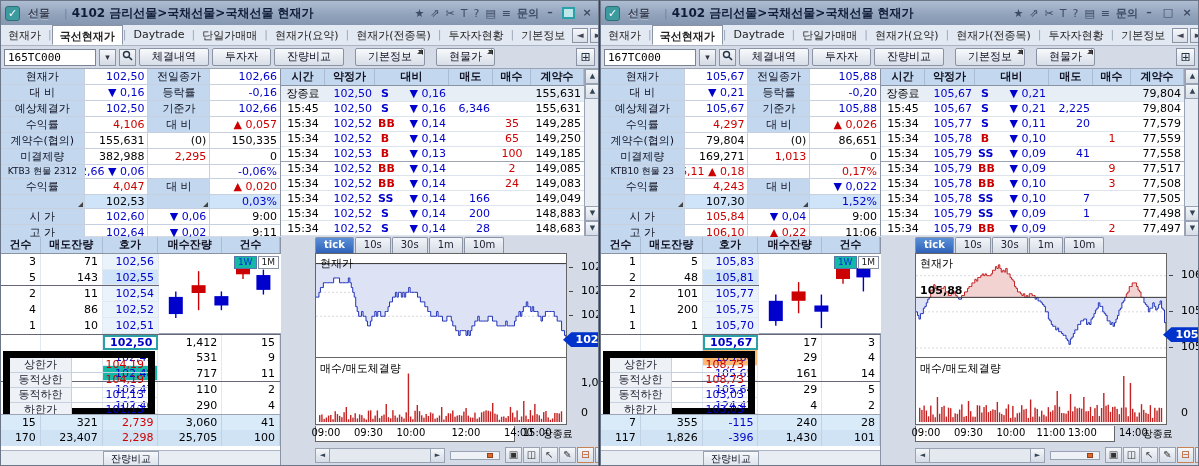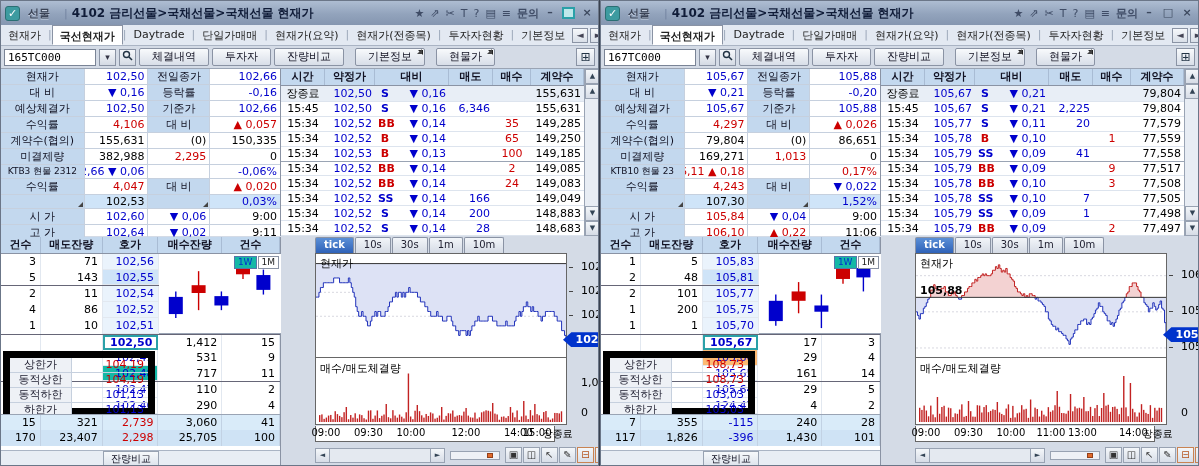--- a/index.html
+++ b/index.html
@@ -123,21 +123,21 @@
   .pricearea { position:absolute; left:0; top:0; width:100%; height:104px; border-bottom:1px solid #666; }
   .volarea { position:absolute; left:0; top:105px; width:100%; bottom:0; }
   .p-title { position:absolute; left:4px; top:2px; color:#000; z-index:2; font-size:11px; }
   .axis { position:absolute; left:256px; top:17px; width:62px; height:172px; }
   .ylab { position:absolute; right:2px; width:56px; text-align:left; padding-left:8px; color:#000; font-size:11px; }
   .ytick { position:absolute; left:0; width:4px; height:1px; background:#444; }
   .marker { position:absolute; left:0; width:60px; height:15px; background:#0033cc; color:#fff; font-weight:bold;
     text-align:right; padding-right:5px; line-height:15px; font-size:11px;
     clip-path:polygon(0 50%,14% 0,100% 0,100% 100%,14% 100%); z-index:3; }
   .reflabel { position:absolute; left:4px; color:#000; font-weight:bold; z-index:2; font-size:11px; }
-  .xaxis { position:absolute; left:2px; top:190px; width:240px; height:16px; background:#fff; border:1px solid #666; border-top:none; }
+  .xaxis { position:absolute; left:2px; top:190px; width:200px; height:16px; background:#fff; border:1px solid #666; border-top:none; }
   .xlab { position:absolute; top:1px; color:#000; font-size:10px; white-space:nowrap; }
   .controls { position:absolute; left:2px; bottom:3px; width:315px; height:18px; display:flex; align-items:center; gap:2px; }
   .hsb { width:130px; height:15px; border:1px solid #98a2b2; background:#e4e9f0; display:flex; }
   .hsb .ar { width:14px; background:linear-gradient(#f4f7fa,#d6dce6); border-right:1px solid #98a2b2; font-size:7px;
     text-align:center; line-height:13px; color:#345; }
   .hsb .ar.right { border-right:none; border-left:1px solid #98a2b2; margin-left:auto; }
   .slider { flex:1; height:9px; border:1px solid #98a2b2; background:#eef1f6; position:relative; margin:0 3px; }
   .knob { position:absolute; right:6px; top:1px; width:6px; height:5px; background:#e06a2b; border:1px solid #93401a; }
   .cicons { display:flex; gap:1px; }
   .ci { width:17px; height:16px; border:1px solid #98a2b2; background:linear-gradient(#f4f7fa,#d8dee8);

